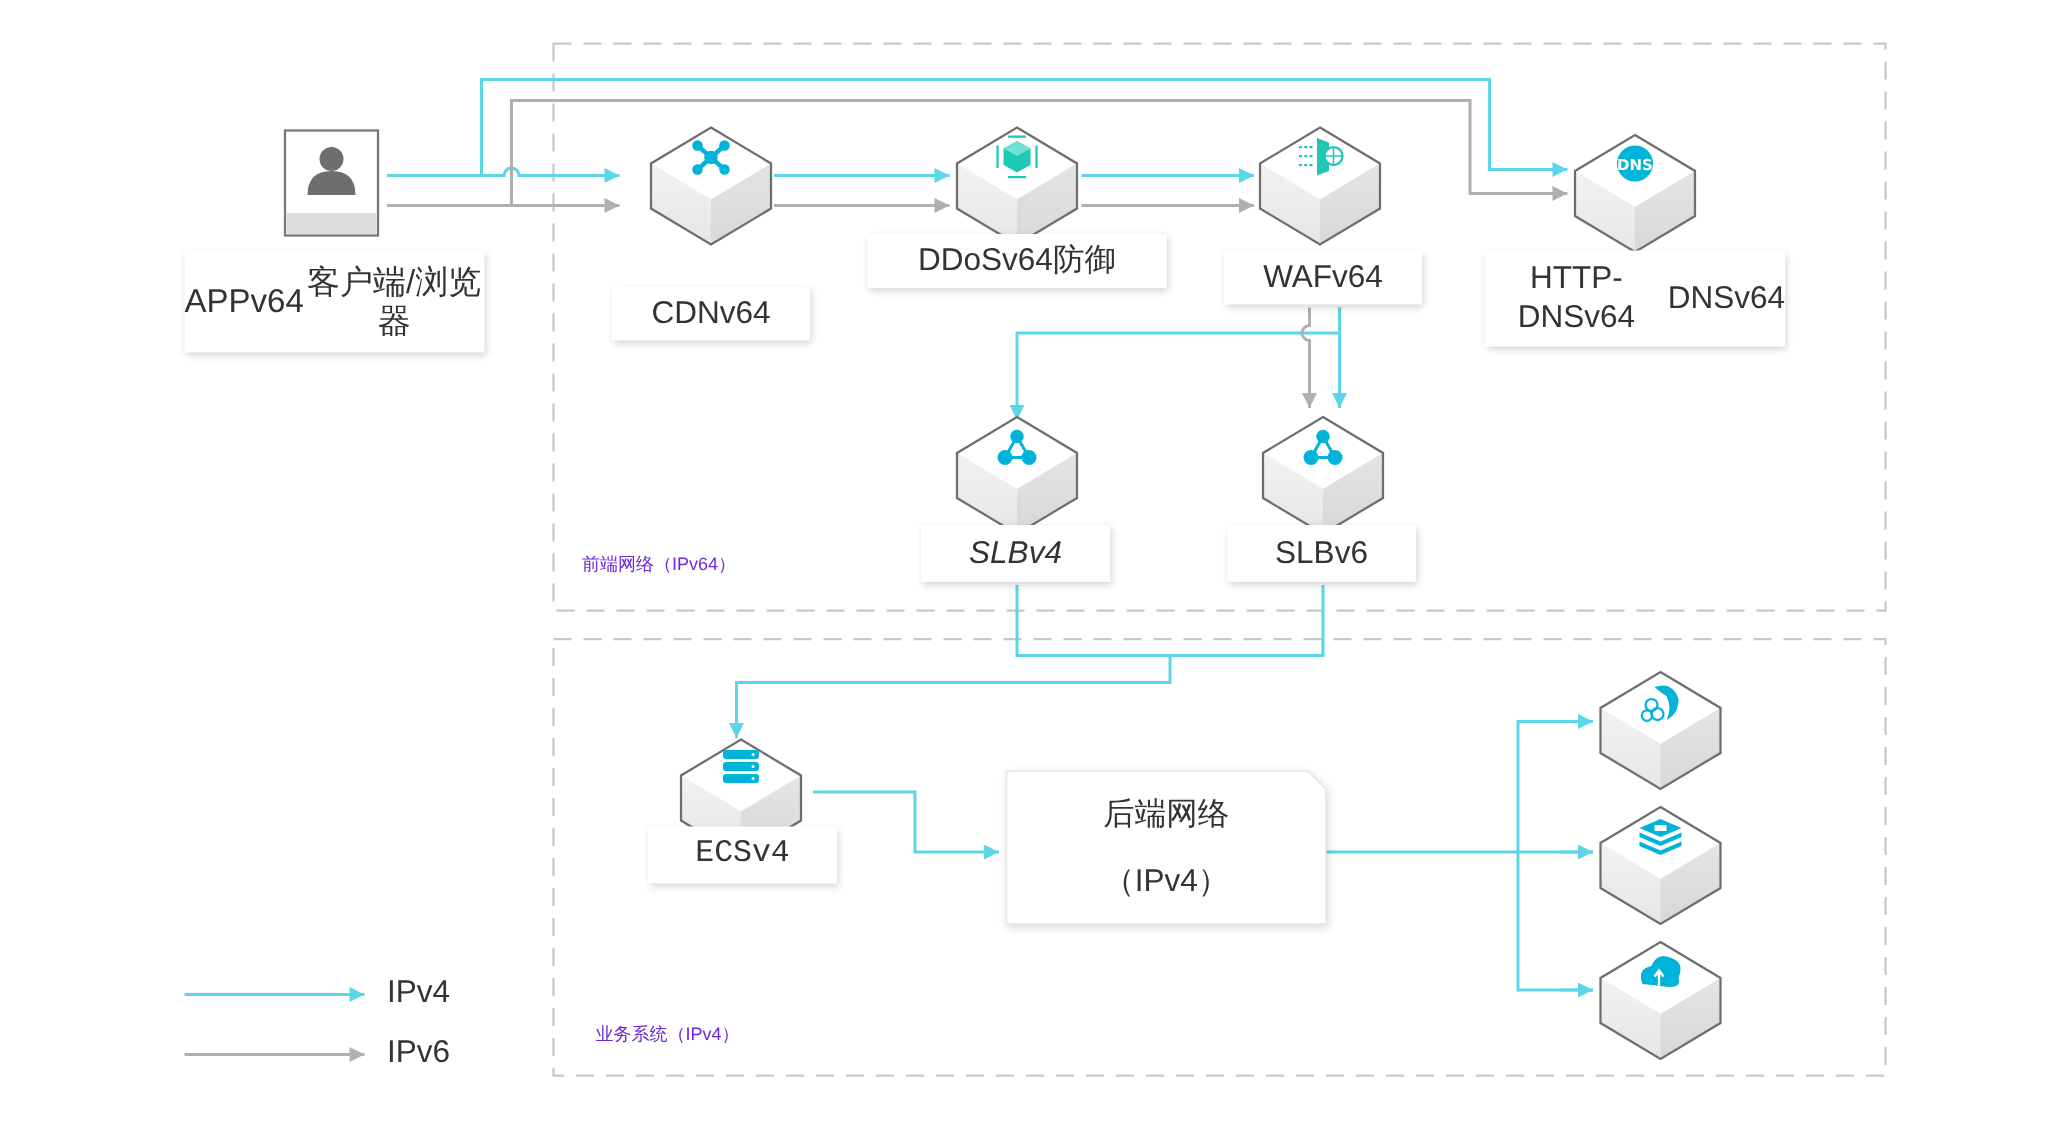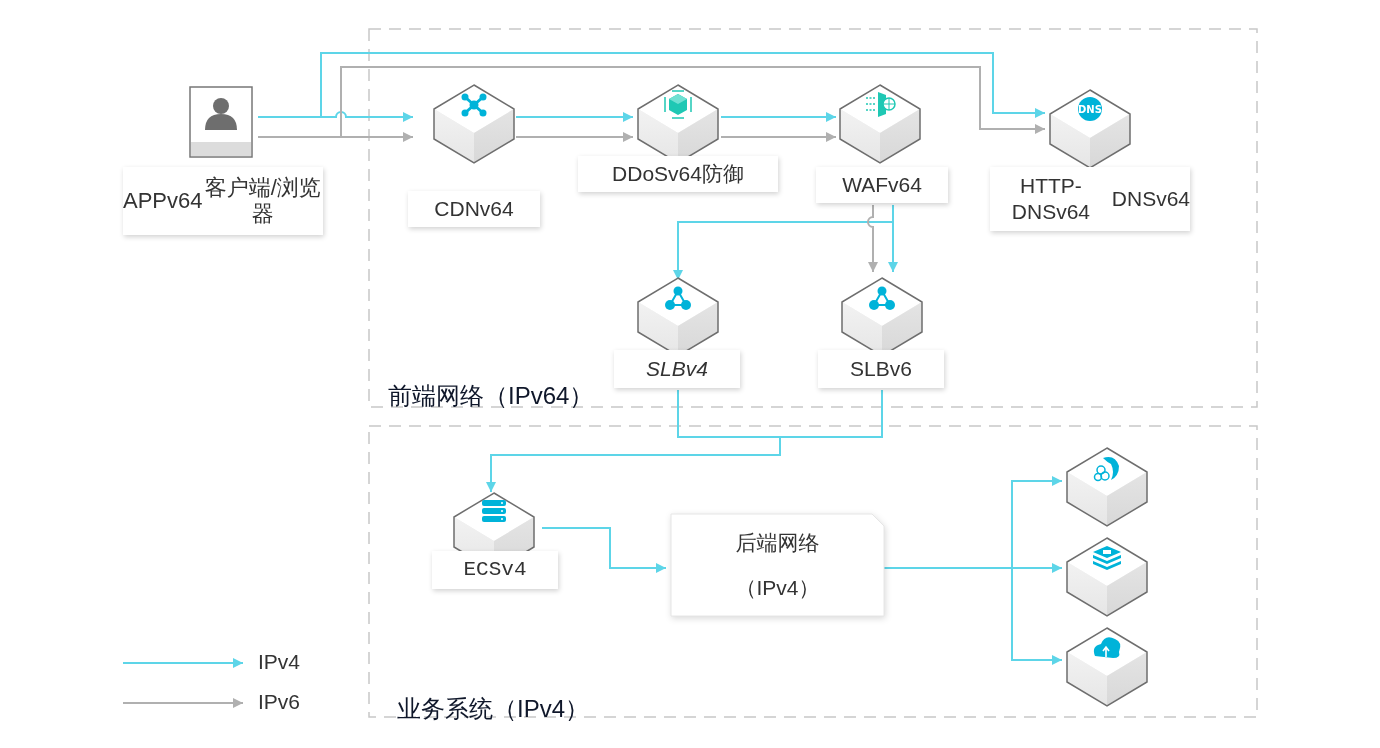--- a/index.html
+++ b/index.html
@@ -2,21 +2,21 @@
 <html><head>
 <meta charset="utf-8">
 <style>
   html, body { margin: 0; padding: 0; background: #ffffff; }
   body { width: 1380px; height: 748px; position: relative; overflow: hidden;
          font-family: "Liberation Sans", "DejaVu Sans", sans-serif; color: #333; }
   #canvas { position: absolute; left: 0; top: 0; width: 1380px; height: 748px; }
   .label-box { position: absolute; background: #fff; box-shadow: 1px 2px 5px rgba(0,0,0,0.18);
                display: flex; align-items: center; justify-content: center;
                font-size: 21px; color: #333; line-height: 26px; text-align: center; }
-  .zone-label { position: absolute; font-size: 24px; color: #0f172a; white-space: nowrap; margin-top: 12px; }
+  .zone-label { position: absolute; font-size: 12px; color: #6d28d9; white-space: nowrap; }
   .legend-label { position: absolute; font-size: 21px; color: #333; }
 </style>
 </head>
 <body>
 
 <svg id="canvas" viewBox="0 0 1380 748" xmlns="http://www.w3.org/2000/svg">
   <defs>
     <marker id="arrow4" viewBox="0 0 10 10" refX="10" refY="5" markerWidth="12" markerHeight="10" markerUnits="userSpaceOnUse" orient="auto">
       <path d="M0,0 L10,5 L0,10 z" fill="#5dd5e8"></path>
     </marker>

